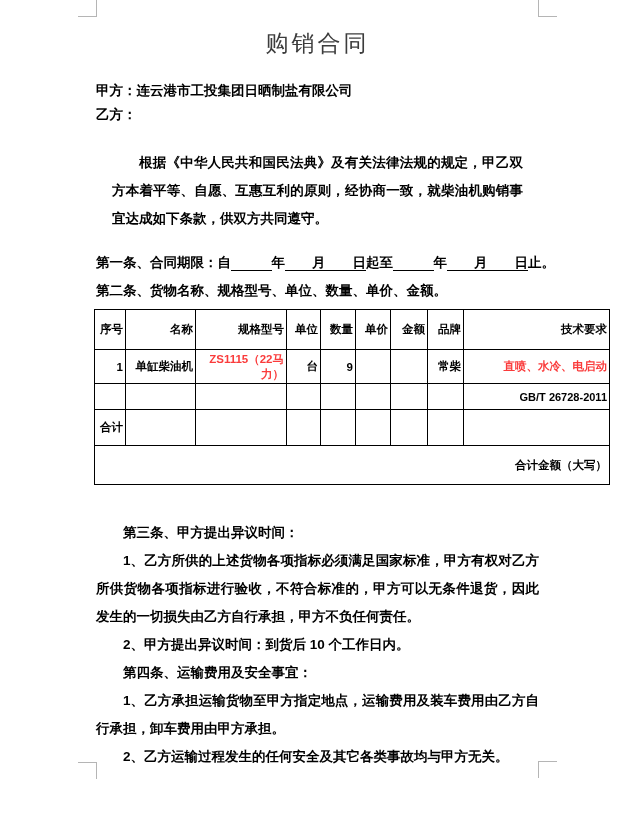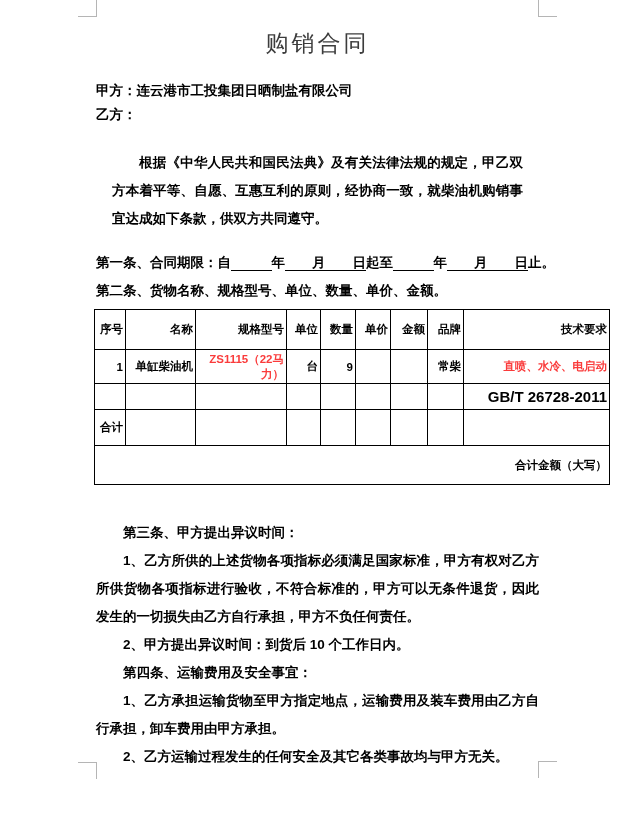--- a/index.html
+++ b/index.html
@@ -70,21 +70,21 @@
     overflow:hidden;
     font-weight:bold;
     text-align:right;
   }
   tr.r-head  { height:40px; }
   tr.r-item  { height:34px; }
   tr.r-gbt   { height:26px; }
   tr.r-sum   { height:36px;padding-left:36px; }
   tr.r-total { height:39px; }
   .red { color:#fa3b3b; }
-  .gbt-cell { font-size:15px; letter-spacing:0; }
+  .gbt-cell { font-size:11px; letter-spacing:0; }
 
   .clauses { margin-top:34px; }
   .clauses p { margin:0; }
 </style>
 </head>
 <body>
 
 <div class="mark tl"></div>
 <div class="mark tr"></div>
 <div class="mark bl"></div>

